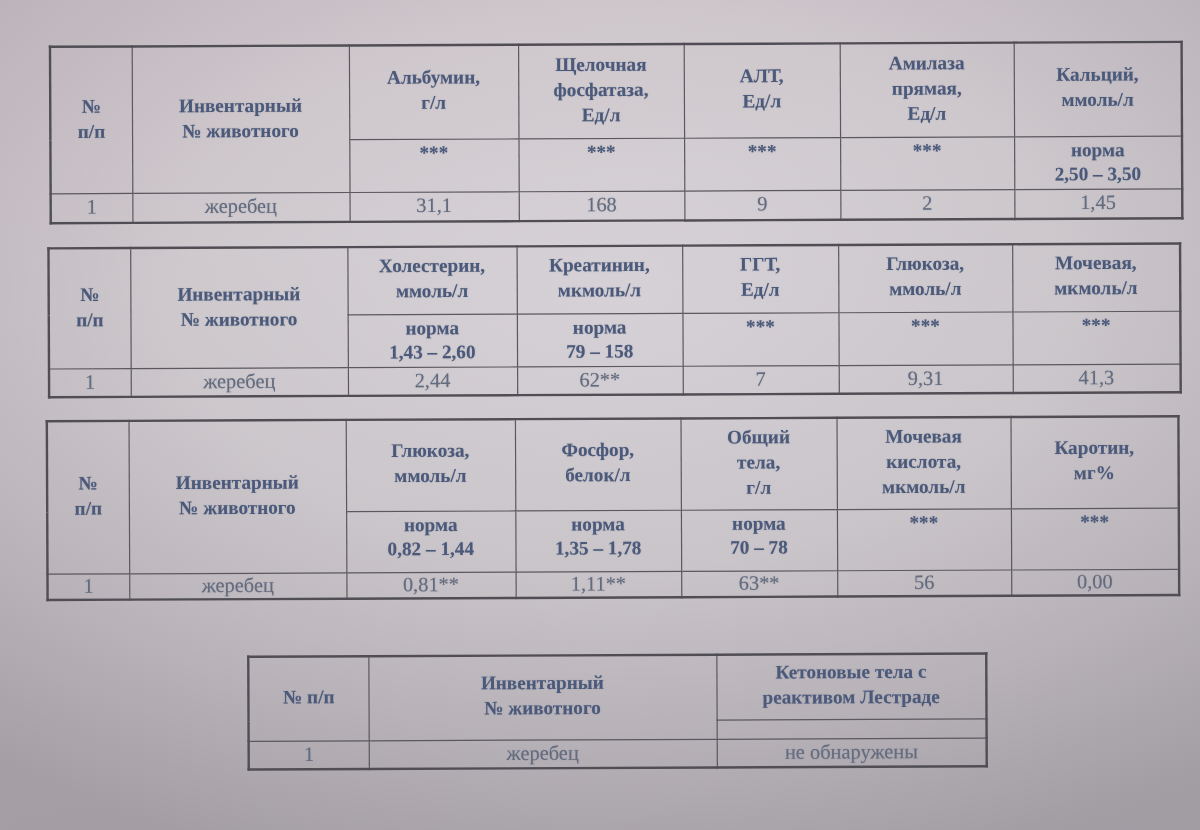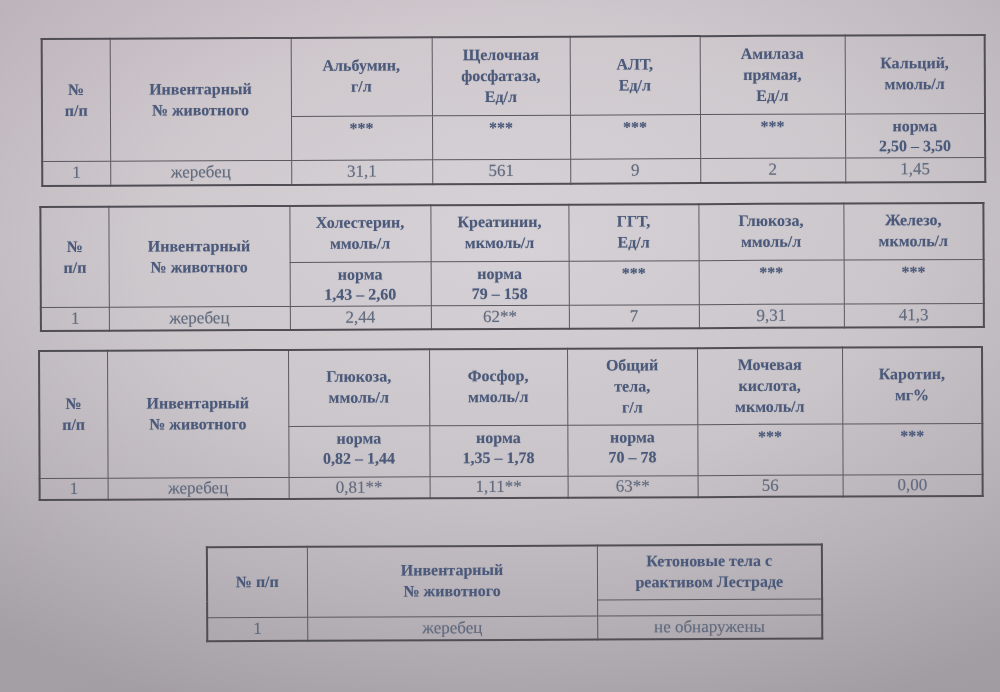--- a/index.html
+++ b/index.html
@@ -77,21 +77,21 @@
       <td class="hdr norm">***</td>
       <td class="hdr norm">***</td>
       <td class="hdr norm">***</td>
       <td class="hdr norm">норма
 2,50 – 3,50</td>
     </tr>
     <tr class="data">
       <td>1</td>
       <td>жеребец</td>
       <td>31,1</td>
-      <td>561</td>
+      <td>168</td>
       <td>9</td>
       <td>2</td>
       <td>1,45</td>
     </tr>
   </tbody>
     </table>
 
   <table class="lab" id="t2">
     <colgroup>
         <col style="width:68px">
@@ -109,21 +109,21 @@
       <td rowspan="2" class="hdr">Инвентарный
 № животного</td>
       <td class="hdr">Холестерин,
 ммоль/л</td>
       <td class="hdr">Креатинин,
 мкмоль/л</td>
       <td class="hdr">ГГТ,
 Ед/л</td>
       <td class="hdr">Глюкоза,
 ммоль/л</td>
-      <td class="hdr">Железо,
+      <td class="hdr">Мочевая,
 мкмоль/л</td>
     </tr>
     <tr class="norms">
       <td class="hdr norm">норма
 1,43 – 2,60</td>
       <td class="hdr norm">норма
 79 – 158</td>
       <td class="hdr norm">***</td>
       <td class="hdr norm">***</td>
       <td class="hdr norm">***</td>
@@ -152,21 +152,21 @@
       </colgroup>
     <tbody>
         <tr class="names">
       <td rowspan="2" class="hdr">№
 п/п</td>
       <td rowspan="2" class="hdr">Инвентарный
 № животного</td>
       <td class="hdr">Глюкоза,
 ммоль/л</td>
       <td class="hdr">Фосфор,
-ммоль/л</td>
+белок/л</td>
       <td class="hdr">Общий
 тела,
 г/л</td>
       <td class="hdr">Мочевая
 кислота,
 мкмоль/л</td>
       <td class="hdr">Каротин,
 мг%</td>
     </tr>
     <tr class="norms">

